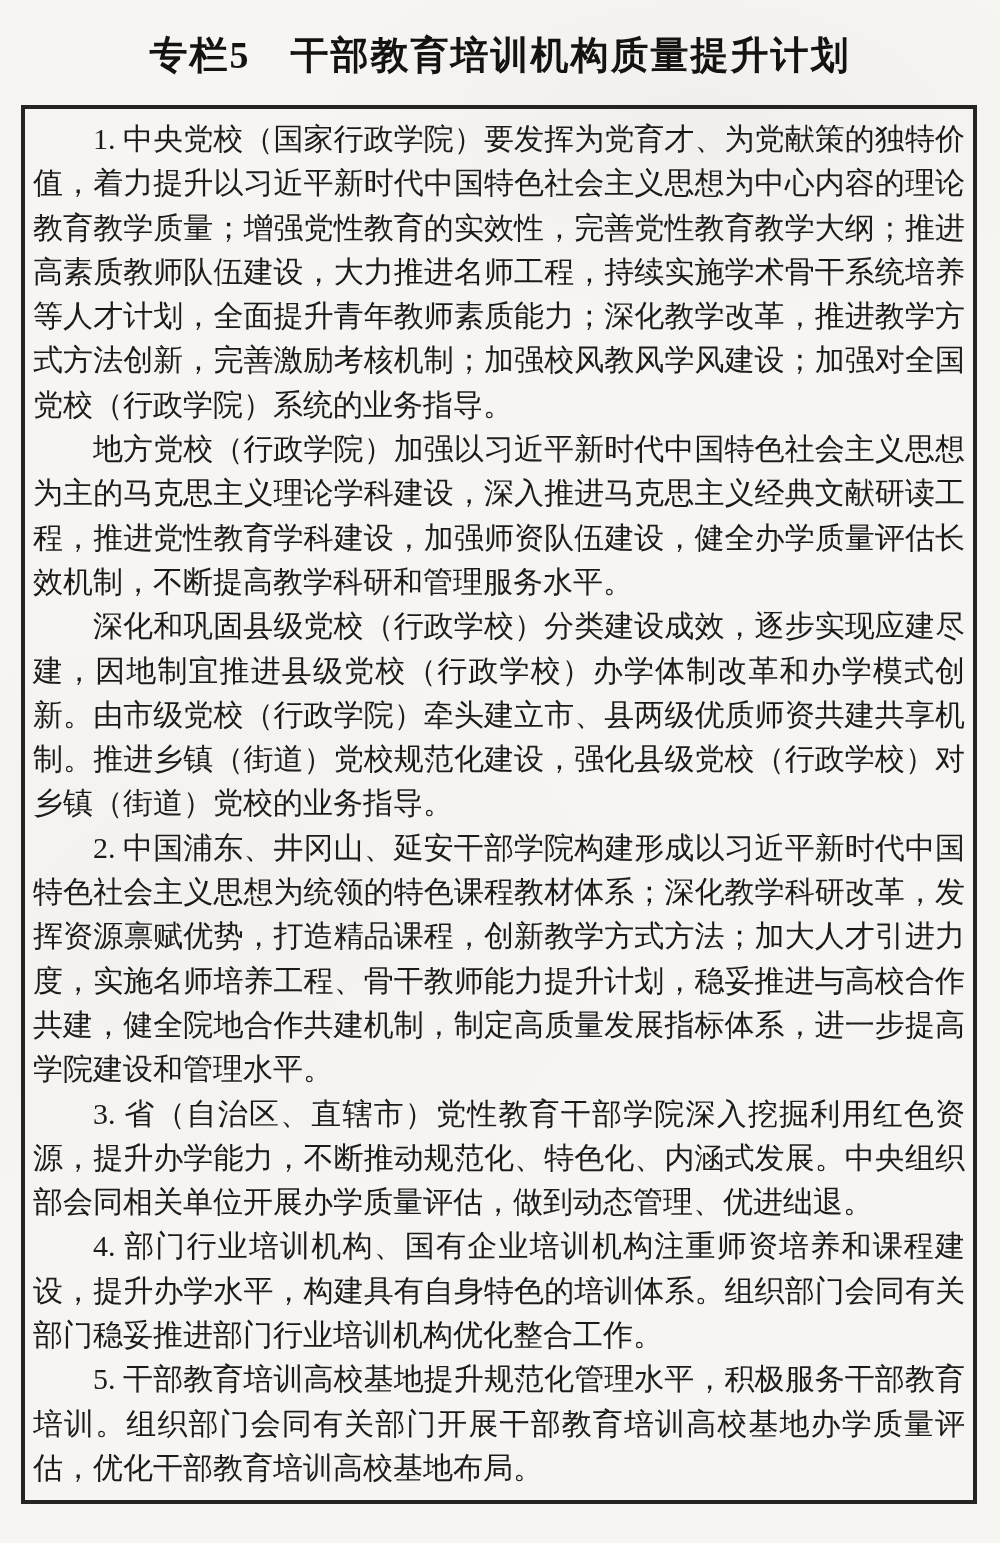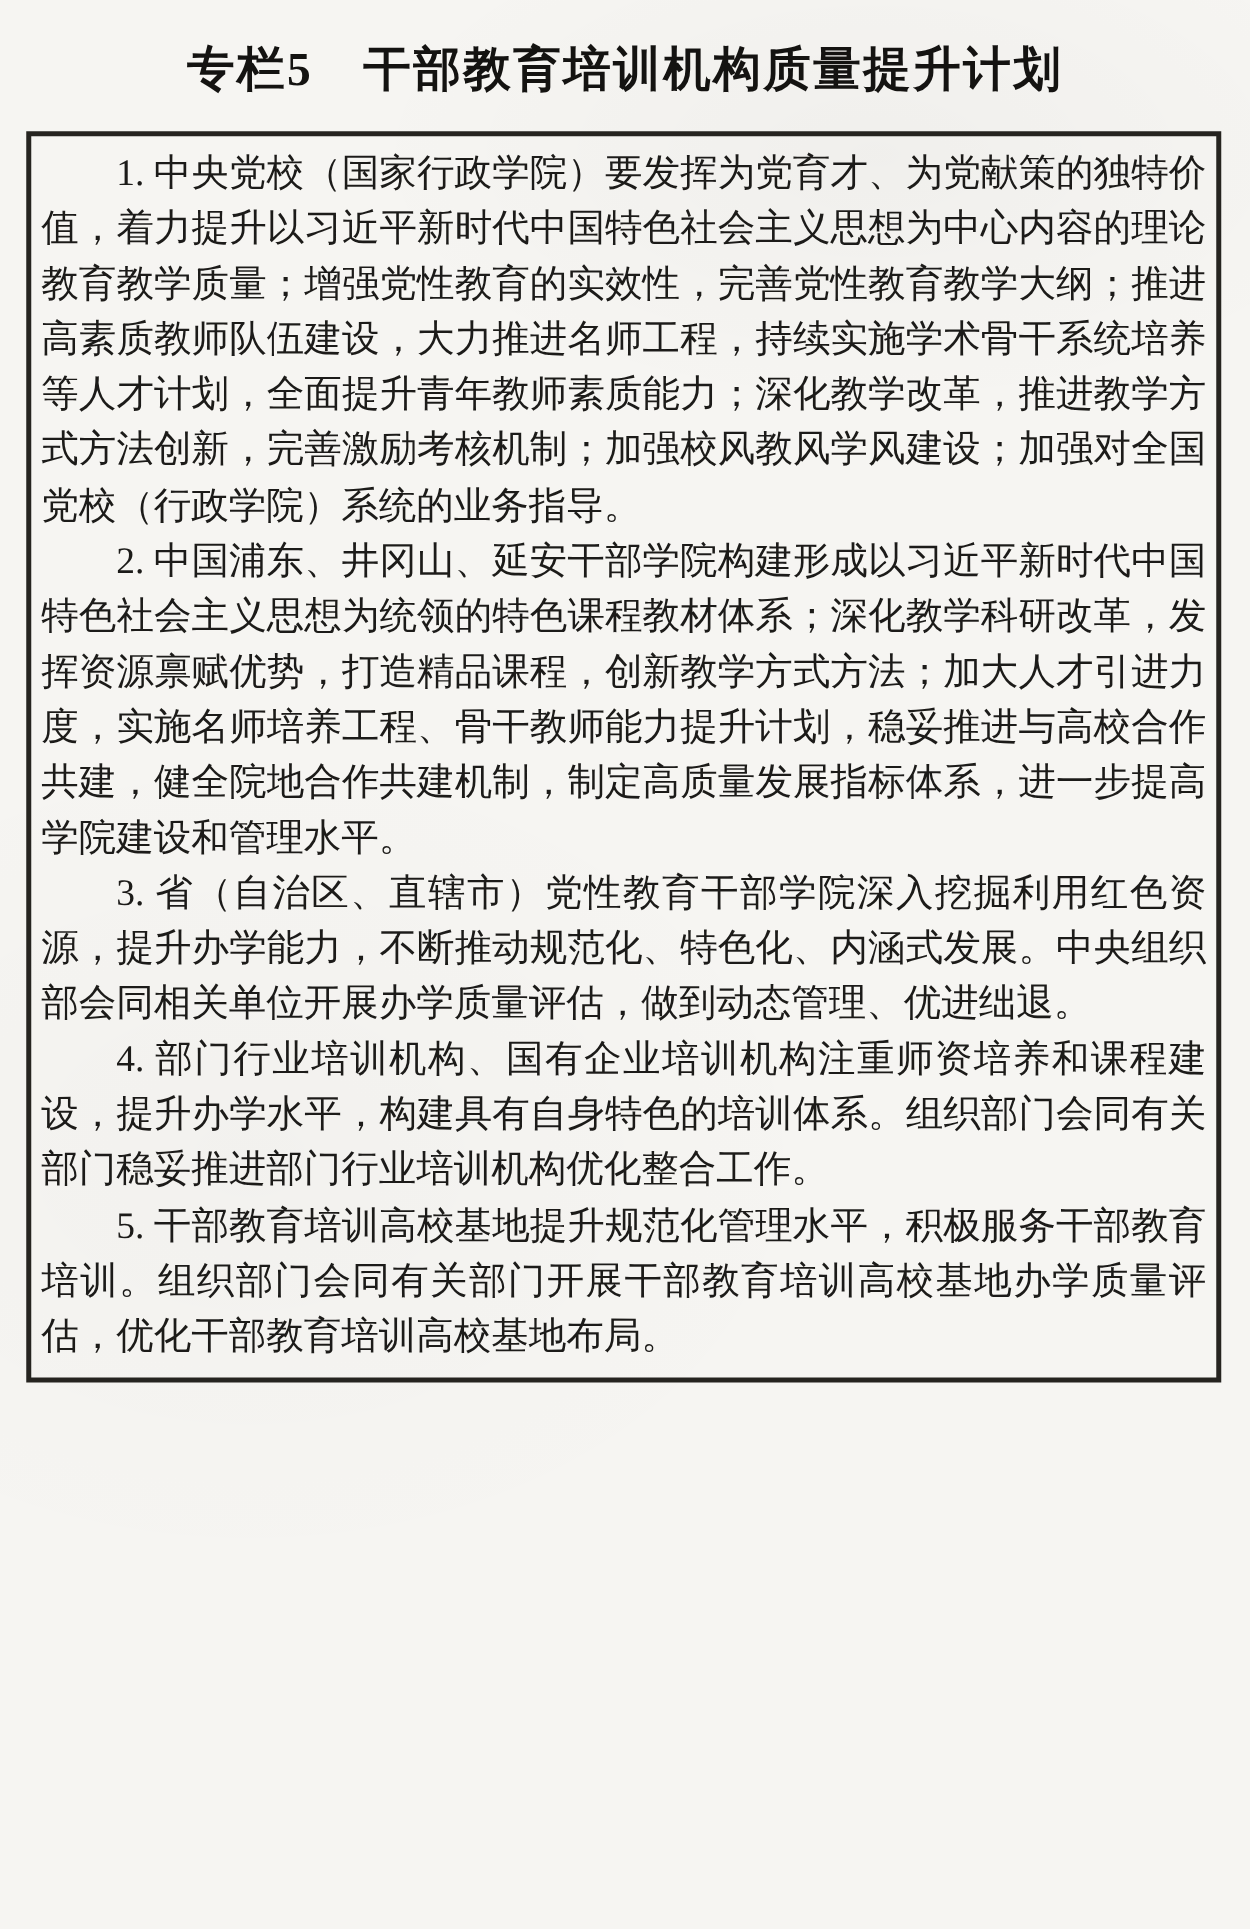--- a/index.html
+++ b/index.html
@@ -55,18 +55,20 @@
   }
 </style>
 </head>
 <body>
 
 <div class="title">专栏5　干部教育培训机构质量提升计划</div>
 
 <div class="box">
   <div>
       <p class="para">1. 中央党校（国家行政学院）要发挥为党育才、为党献策的独特价值，着力提升以习近平新时代中国特色社会主义思想为中心内容的理论教育教学质量；增强党性教育的实效性，完善党性教育教学大纲；推进高素质教师队伍建设，大力推进名师工程，持续实施学术骨干系统培养等人才计划，全面提升青年教师素质能力；深化教学改革，推进教学方式方法创新，完善激励考核机制；加强校风教风学风建设；加强对全国党校（行政学院）系统的业务指导。</p>
+      <p class="para">地方党校（行政学院）加强以习近平新时代中国特色社会主义思想为主的马克思主义理论学科建设，深入推进马克思主义经典文献研读工程，推进党性教育学科建设，加强师资队伍建设，健全办学质量评估长效机制，不断提高教学科研和管理服务水平。</p>
+      <p class="para">深化和巩固县级党校（行政学校）分类建设成效，逐步实现应建尽建，因地制宜推进县级党校（行政学校）办学体制改革和办学模式创新。由市级党校（行政学院）牵头建立市、县两级优质师资共建共享机制。推进乡镇（街道）党校规范化建设，强化县级党校（行政学校）对乡镇（街道）党校的业务指导。</p>
       <p class="para">2. 中国浦东、井冈山、延安干部学院构建形成以习近平新时代中国特色社会主义思想为统领的特色课程教材体系；深化教学科研改革，发挥资源禀赋优势，打造精品课程，创新教学方式方法；加大人才引进力度，实施名师培养工程、骨干教师能力提升计划，稳妥推进与高校合作共建，健全院地合作共建机制，制定高质量发展指标体系，进一步提高学院建设和管理水平。</p>
       <p class="para">3. 省（自治区、直辖市）党性教育干部学院深入挖掘利用红色资源，提升办学能力，不断推动规范化、特色化、内涵式发展。中央组织部会同相关单位开展办学质量评估，做到动态管理、优进绌退。</p>
       <p class="para">4. 部门行业培训机构、国有企业培训机构注重师资培养和课程建设，提升办学水平，构建具有自身特色的培训体系。组织部门会同有关部门稳妥推进部门行业培训机构优化整合工作。</p>
       <p class="para">5. 干部教育培训高校基地提升规范化管理水平，积极服务干部教育培训。组织部门会同有关部门开展干部教育培训高校基地办学质量评估，优化干部教育培训高校基地布局。</p>
     </div>
 </div>
 
 </body></html>

